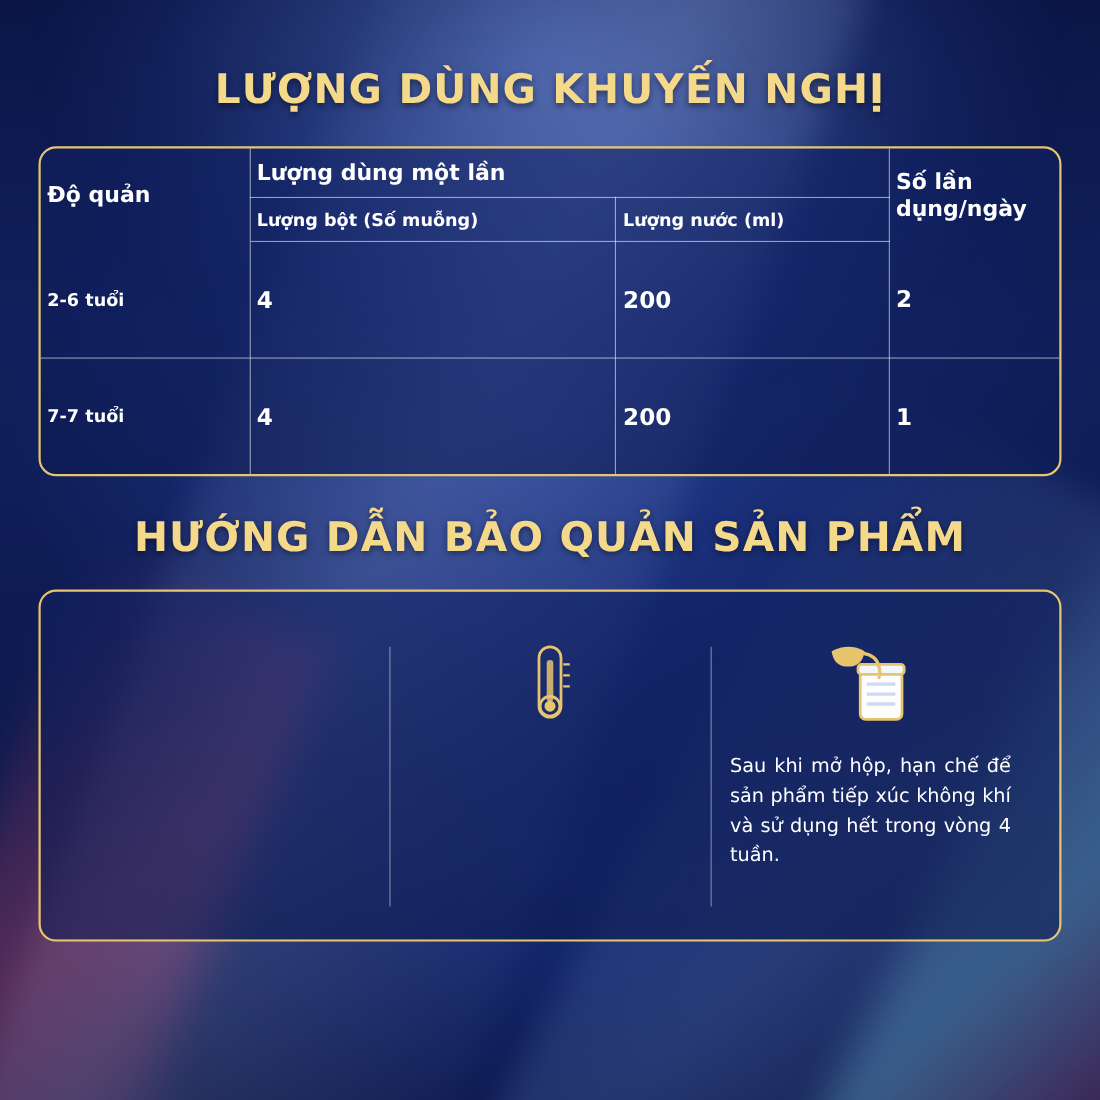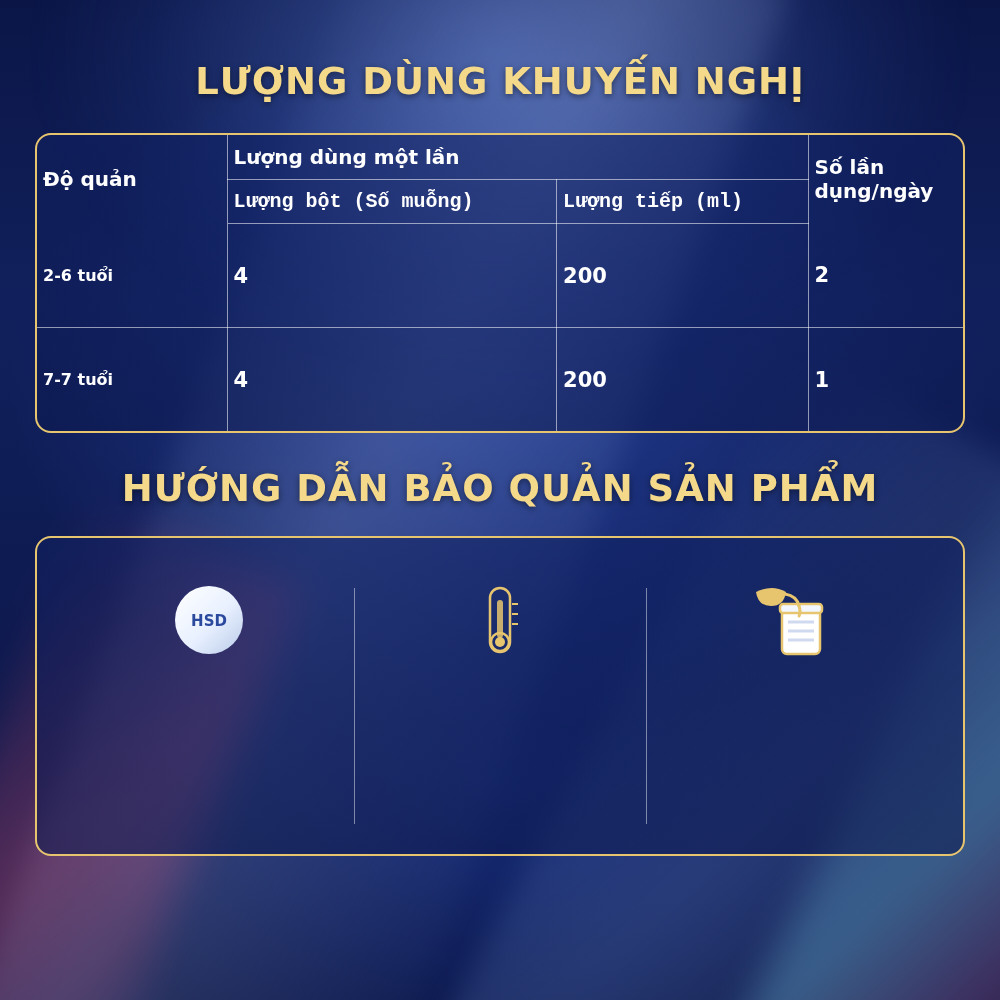--- a/index.html
+++ b/index.html
@@ -109,21 +109,21 @@
     text-align: left;
     vertical-align: middle;
     padding: 10px 6px;
   }
   .vline-r { border-right: 1px solid rgba(255,255,255,0.55); }
   .hline-b { border-bottom: 1px solid rgba(255,255,255,0.55); }
   .hdr {
     font-weight: 700;
     font-size: 20px;
   }
-  .hdr-sub { font-weight: 700; font-size: 20px; font-family: Liberation Mono, monospace; }
+  .hdr-sub { font-weight: 700; font-size: 16px; }
   .rowlabel { font-weight: 800; font-size: 16px; }
   .cellval { font-weight: 700; font-size: 21px; }
   td.col-age, th.col-age { width: 190px; }
   th.col-times, td.col-times { width: 155px; }
 
   
   .storage-wrap {
     display: flex;
     height: 100%;
     padding: 34px 26px 20px 26px;
@@ -178,21 +178,21 @@
       <tr>
         <th class="col-age vline-r hdr" rowspan="2">Độ quản</th>
         <th class="vline-r hline-b hdr" colspan="2">Lượng dùng một lần</th>
         <th class="col-times hdr" rowspan="2">
           <div>Số lần</div>
           <div>dụng/ngày</div>
         </th>
       </tr>
       <tr>
         <th class="vline-r hline-b hdr-sub">Lượng bột (Số muỗng)</th>
-        <th class="vline-r hline-b hdr-sub">Lượng tiếp (ml)</th>
+        <th class="vline-r hline-b hdr-sub">Lượng nước (ml)</th>
       </tr>
     </thead>
     <tbody>
       <tr>
         <td class="col-age vline-r hline-b rowlabel">2-6 tuổi</td>
         <td class="vline-r hline-b cellval">4</td>
         <td class="vline-r hline-b cellval">200</td>
         <td class="col-times hline-b cellval">2</td>
       </tr>
       <tr>
@@ -204,34 +204,20 @@
     </tbody>
   </table>
 </div>
 
 <h1 class="heading" id="heading-2">HƯỚNG DẪN BẢO QUẢN SẢN PHẨM</h1>
 
 <div class="card" id="storage-card">
   <div class="storage-wrap">
 
     <div class="scol">
-      <div class="icon-box">
-        <svg width="92" height="92" viewBox="0 0 92 92" aria-hidden="true">
-          <defs>
-            <linearGradient id="gDisc" x1="0" y1="0" x2="1" y2="1">
-              <stop offset="0%" stop-color="#ffffff"></stop>
-              <stop offset="55%" stop-color="#e8f0ff"></stop>
-              <stop offset="100%" stop-color="#b9cbe8"></stop>
-            </linearGradient>
-          </defs>
-          <circle cx="46" cy="46" r="34" fill="url(#gDisc)"></circle>
-          <path d="M14 58 Q30 44 46 58 Q62 72 78 58 L78 80 L14 80 Z" fill="#132063" opacity="0"></path>
-          <text x="46" y="52" text-anchor="middle" font-family="DejaVu Sans, sans-serif" font-size="15" font-weight="700" fill="#2b4a9e">HSD</text>
-        </svg>
-      </div>
     </div>
 
     <div class="scol">
       <div class="icon-box">
         <svg width="92" height="92" viewBox="0 0 92 92" aria-hidden="true">
           <rect x="36" y="14" width="20" height="64" rx="10" fill="none" stroke="#e7c56f" stroke-width="2.5"></rect>
           <circle cx="46" cy="68" r="9" fill="none" stroke="#e7c56f" stroke-width="2.5"></circle>
           <rect x="43" y="26" width="6" height="38" rx="3" fill="#e7c56f" opacity="0.85"></rect>
           <circle cx="46" cy="68" r="5" fill="#e7c56f"></circle>
           <line x1="58" y1="30" x2="64" y2="30" stroke="#e7c56f" stroke-width="2"></line>
@@ -247,16 +233,17 @@
           <rect x="46" y="36" width="38" height="44" rx="5" fill="#ffffff" stroke="#e7c56f" stroke-width="2.5"></rect>
           <rect x="44" y="30" width="42" height="9" rx="3" fill="#f2f6ff" stroke="#e7c56f" stroke-width="2.5"></rect>
           <line x1="52" y1="48" x2="78" y2="48" stroke="#cfd9ef" stroke-width="3"></line>
           <line x1="52" y1="57" x2="78" y2="57" stroke="#cfd9ef" stroke-width="3"></line>
           <line x1="52" y1="66" x2="78" y2="66" stroke="#cfd9ef" stroke-width="3"></line>
           <path d="M20 18 q16 -8 30 0 q-2 14 -15 14 q-13 0 -15 -14 z" fill="#e7c56f"></path>
           <path d="M49 20 q12 2 14 12" fill="none" stroke="#e7c56f" stroke-width="3" stroke-linecap="round"></path>
           <path d="M63 32 q2 6 0 10" fill="none" stroke="#e7c56f" stroke-width="3" stroke-linecap="round"></path>
         </svg>
       </div>
+      <p>Sau khi mở hộp, hạn chế để sản phẩm tiếp xúc không khí và sử dụng hết trong vòng 4 tuần.</p>
     </div>
 
   </div>
 </div>
 
 </body></html>

